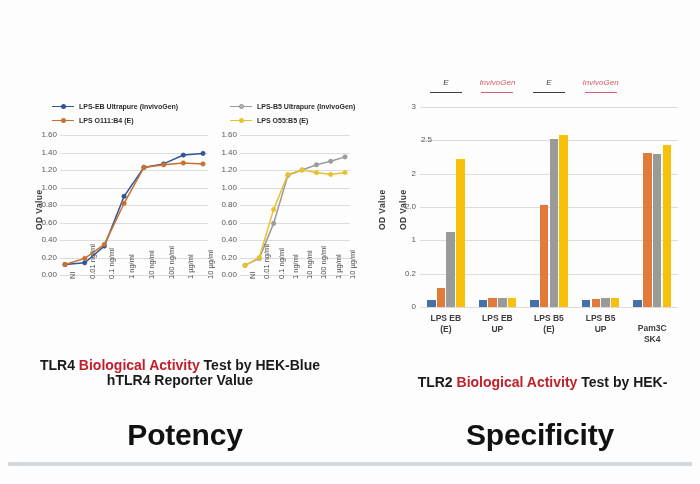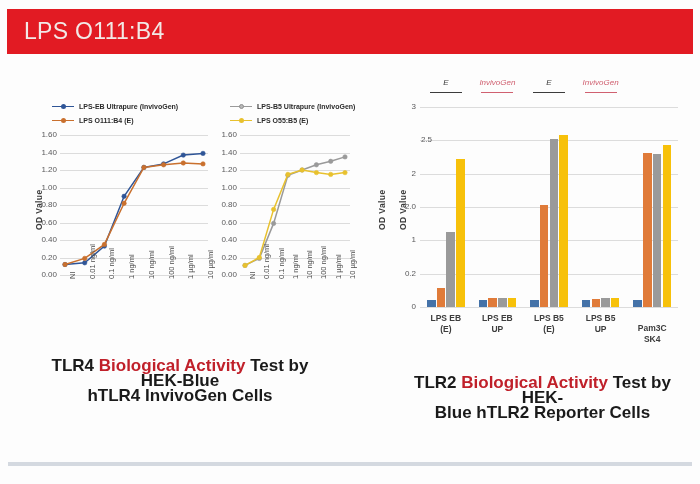--- a/index.html
+++ b/index.html
@@ -119,21 +119,21 @@
     text-align: center;
   }
   .grp-rule {
     position: absolute;
     height: 1.3px;
   }
 
   
   .caption {
     position: absolute;
-    font-size: 17px;
+    font-size: 14px;
     font-weight: bold;
     color: #1a1a1a;
     text-align: center;
     line-height: 15px;
   }
   .caption .hl { color: #c0202a; }
 
   .bigword {
     position: absolute;
     font-size: 30px;
@@ -148,23 +148,20 @@
     left: 8px; bottom: 18px;
     width: 684px; height: 4px;
     background: #d4d9e0;
   }
 </style>
 </head>
 <body>
 
 <div id="slide">
 
-  <div id="banner">
-    <div id="banner-title">LPS O111:B4</div>
-  </div>
 
   <div id="panel-left" style="position:absolute;left:28px;top:100px;width:185px;height:250px;">
 
     <div class="legend-row" style="left:24px; top:2px;">
       <span class="legend-mark">
         <i style="background:#2f5597"></i>
           <b style="background:#2f5597"></b>
       </span>
       <span>LPS-EB Ultrapure (InvivoGen)</span>
     </div>
@@ -367,23 +364,24 @@
         <div class="xtick-h" style="left: 28px; width: 51.6px; top: 238px;"><span>LPS EB</span><br><span>(E)</span></div>
         <div class="xtick-h" style="left: 79.6px; width: 51.6px; top: 238px;"><span>LPS EB</span><br><span>UP</span></div>
         <div class="xtick-h" style="left: 131.2px; width: 51.6px; top: 238px;"><span>LPS B5</span><br><span>(E)</span></div>
         <div class="xtick-h" style="left: 182.8px; width: 51.6px; top: 238px;"><span>LPS B5</span><br><span>UP</span></div>
         <div class="xtick-h" style="left: 234.4px; width: 51.6px; top: 248px;"><span>Pam3C</span><br><span>SK4</span></div>
       </div>
   </div>
 
   <div class="caption" style="left:35px; top:358px; width:290px;">
     <span>TLR4 </span><span class="hl">Biological Activity</span><span> Test by HEK-Blue</span><br>
-    <span>hTLR4 InvivoGen Cells</span>
+    <span>hTLR4 Reporter Value</span>
   </div>
 
   <div class="caption" style="left:400px; top:375px; width:285px;">
     <span>TLR2 </span><span class="hl">Biological Activity</span><span> Test by HEK-</span><br>
-    <span>Blue hTLR2 Reporter Cells</span>
-  </div>
-
+  </div>
+
+  <div class="bigword" style="left:60px; top:418px; width:250px;">Potency</div>
+  <div class="bigword" style="left:415px; top:418px; width:250px;">Specificity</div>
 
   <div id="footer-bar"></div>
 </div>
 
 </body></html>

